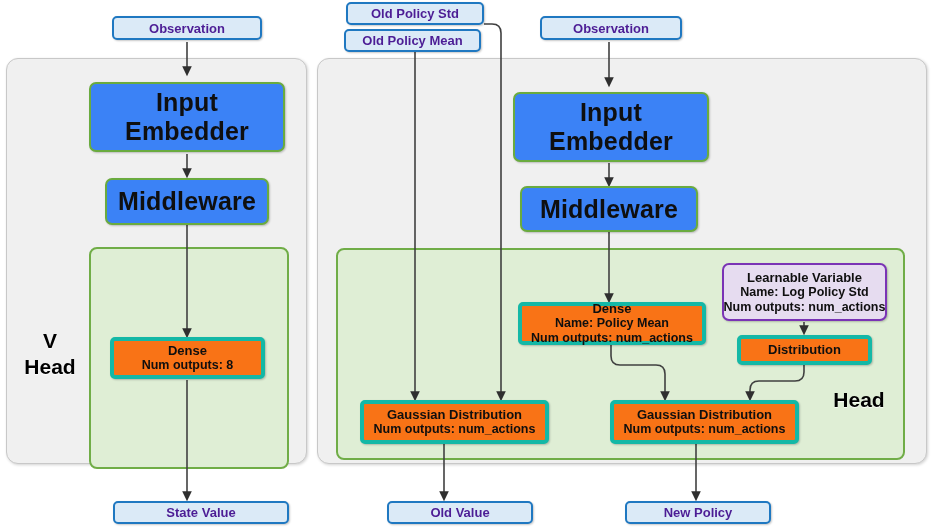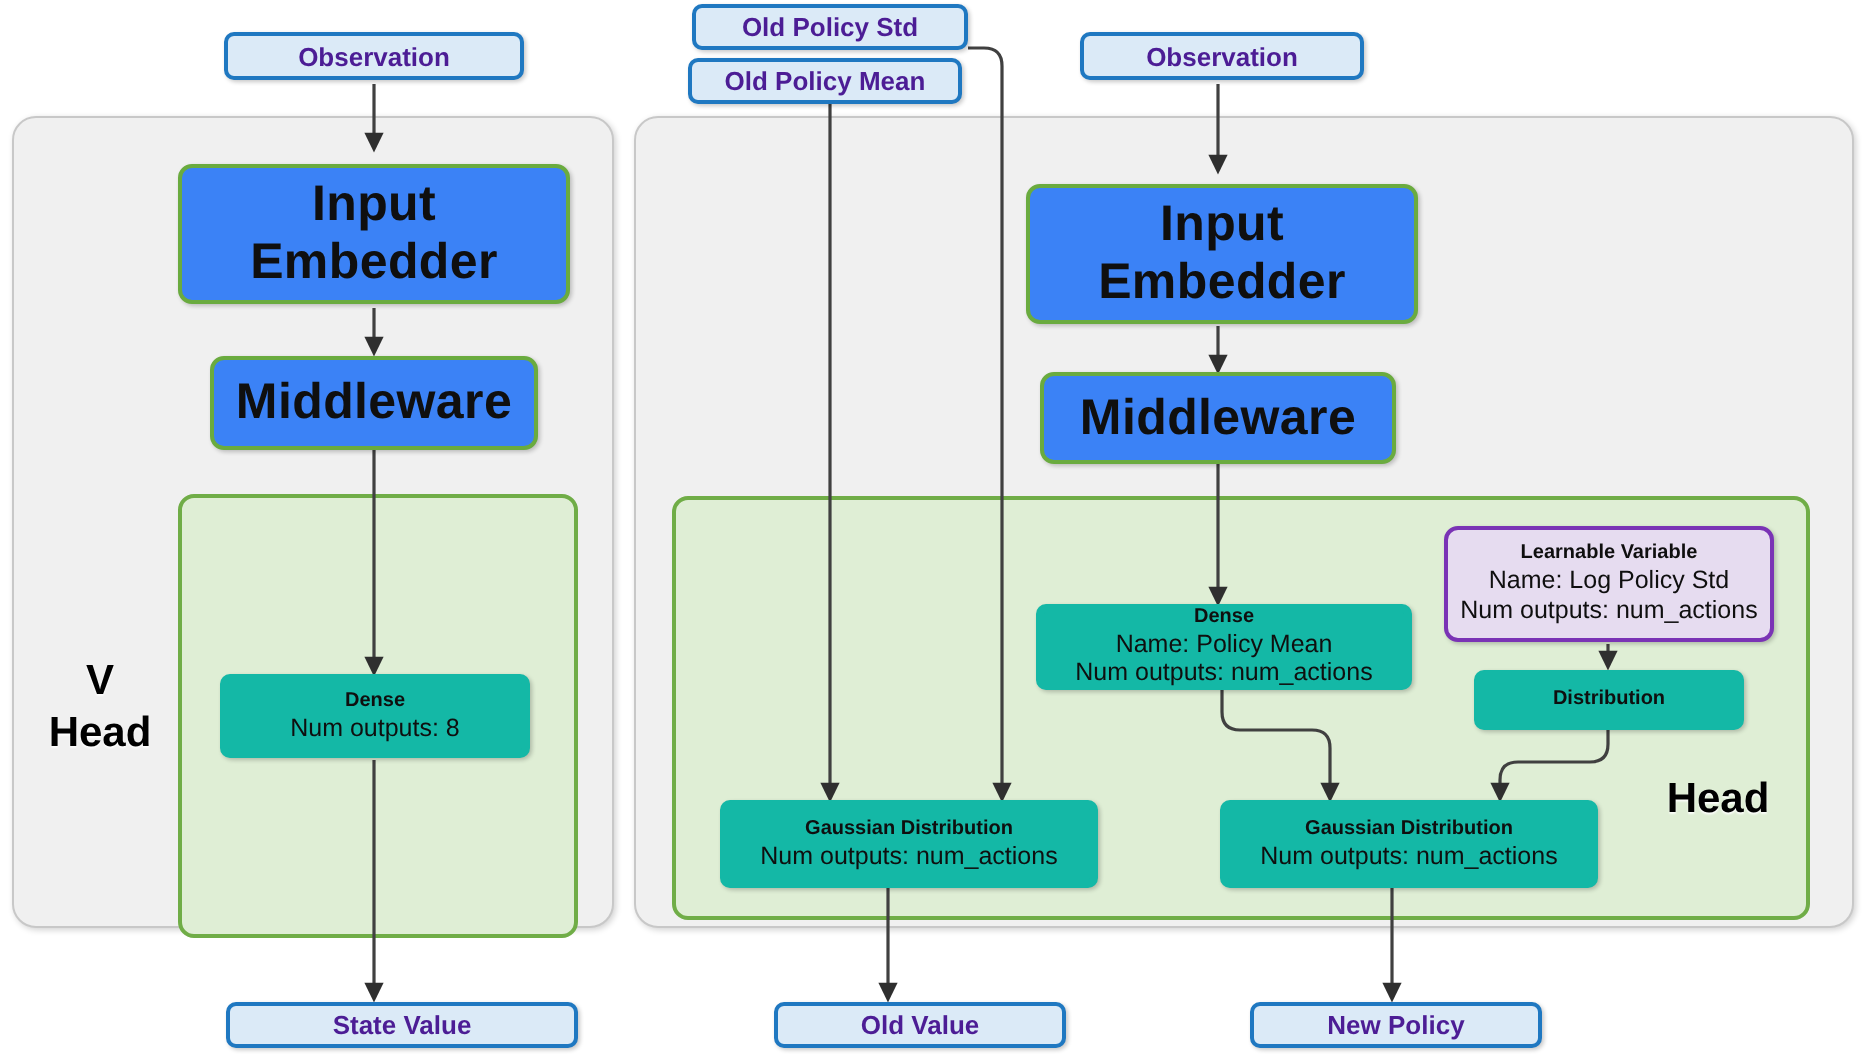--- a/index.html
+++ b/index.html
@@ -62,21 +62,21 @@
   .green-node {
     background: #3b82f6;
     border: 2px solid #6aab3f;
     border-radius: 7px;
     font-weight: bold;
     font-size: 25px;
     color: #0f0f0f;
     letter-spacing: 0.2px;
   }
   .orange-node {
-    background: #14b8a6;
+    background: #f97316;
     border: 4px solid #14b8a6;
     border-radius: 5px;
     color: #0f0f0f;
     padding: 2px 4px;
   }
   .purple-node {
     background: #e6dcf0;
     border: 2px solid #7a33b5;
     border-radius: 7px;
     color: #0f0f0f;
@@ -86,26 +86,26 @@
     background: #dbeaf7;
     border: 2px solid #1f78c1;
     border-radius: 5px;
     color: #4c1d95;
     font-size: 12.5px;
     font-weight: bold;
     z-index: 7;
   }
   .n-title {
     font-weight: bold;
-    font-size: 10px;
+    font-size: 13px;
     line-height: 1.18;
     white-space: nowrap;
   }
   .n-sub {
-    font-weight: normal;
+    font-weight: bold;
     font-size: 12.5px;
     line-height: 1.18;
     white-space: nowrap;
   }
   .one-line {
     font-weight: bold;
     font-size: 13px;
     white-space: nowrap;
   }
 </style>

